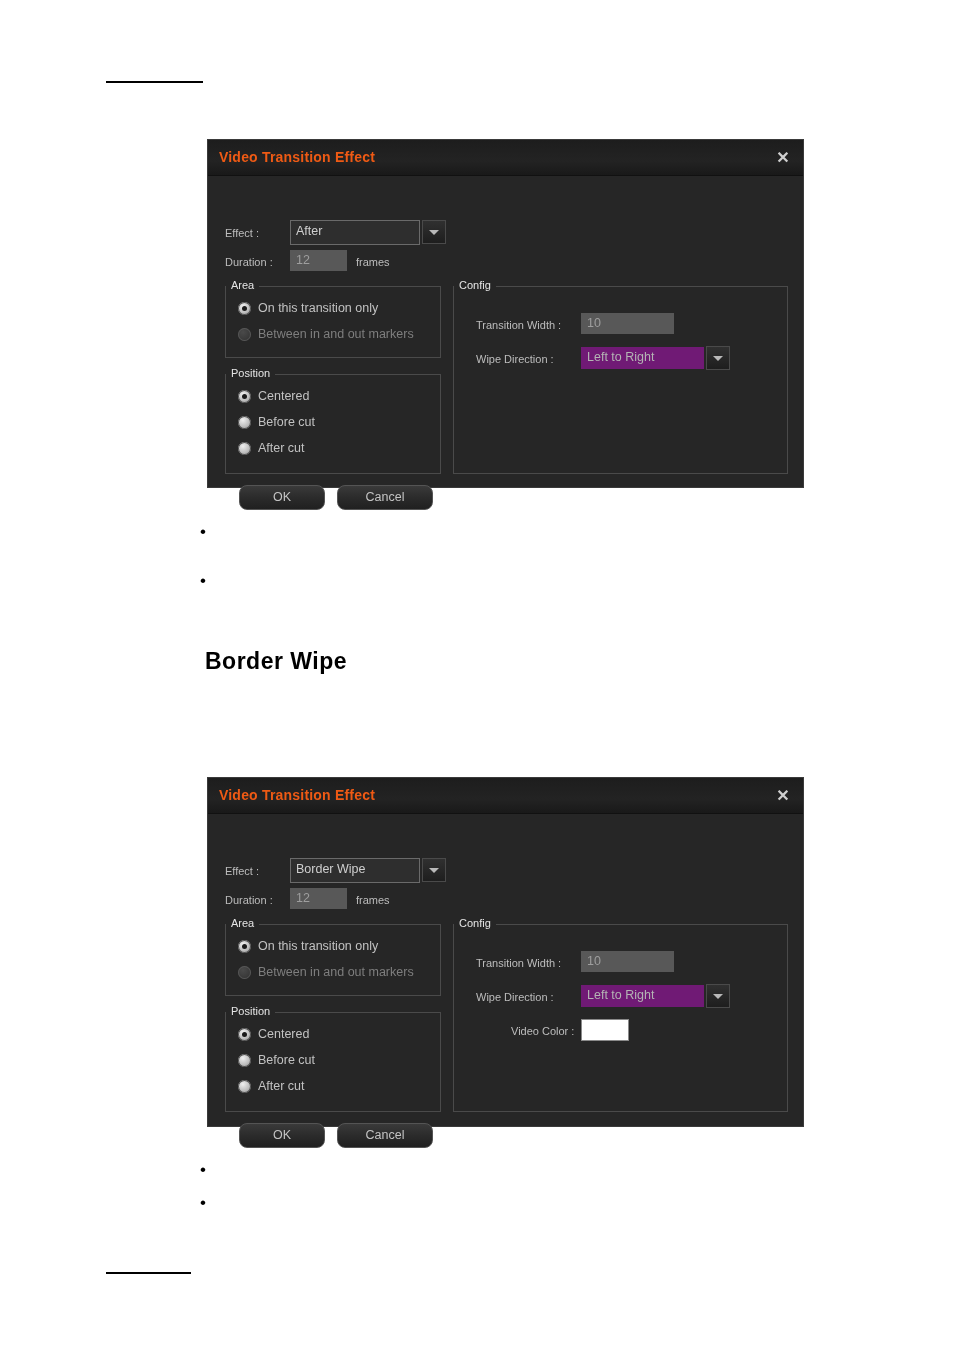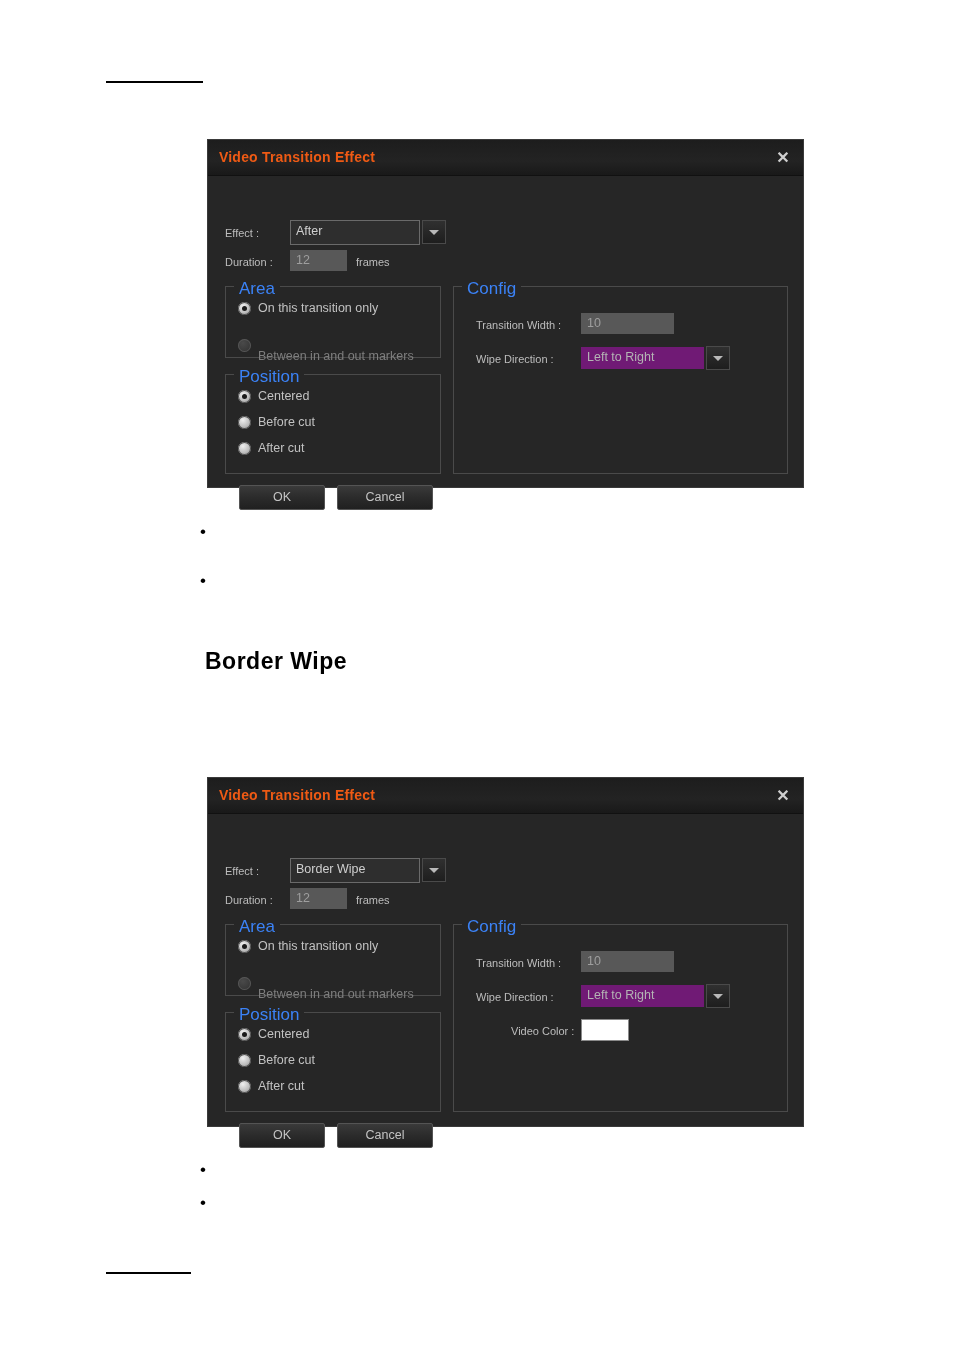--- a/index.html
+++ b/index.html
@@ -174,25 +174,25 @@
 
   
   .groupbox {
     position: absolute;
     border: 1px solid #4a4a4a;
     box-sizing: border-box;
   }
   .group-title {
     position: absolute;
     top: -8px;
-    left: 8px;
+    left: 0;
     padding: 0 5px;
     background: #262626;
-    color: #3b82f6;
-    font-size: 17px;
+    color: #e5e5e5;
+    font-size: 11px;
   }
 
   .radio-row {
     position: absolute;
     display: flex;
     align-items: center;
     cursor: pointer;
   }
   .radio {
     width: 13px;
@@ -213,28 +213,28 @@
     height: 5px;
     margin: -2.5px 0 0 -2.5px;
     border-radius: 50%;
     background: #1a1a1a;
   }
   .radio.empty {
     background: radial-gradient(circle at 38% 32%, #4a4a4a 0%, #3a3a3a 60%, #2c2c2c 100%);
     box-shadow: inset 0 0 0 1px #565656;
   }
   .radio-label { color: #c2c2c2; font-size: 12.5px; white-space: nowrap; }
-  .radio-label.disabled { color: #7e7e7e; margin-top: 22px; }
+  .radio-label.disabled { color: #7e7e7e; }
 
   .dialog-button {
     position: absolute;
     height: 25px;
     background: linear-gradient(to bottom, #3a3a3a 0%, #2b2b2b 50%, #202020 100%);
     border: 1px solid #545454;
-    border-radius: 2px;
+    border-radius: 8px;
     box-sizing: border-box;
     color: #c4c4c4;
     font-size: 12.5px;
     font-family: "Liberation Sans", sans-serif;
     cursor: pointer;
     text-align: center;
     line-height: 23px;
   }
 </style>
 </head>

